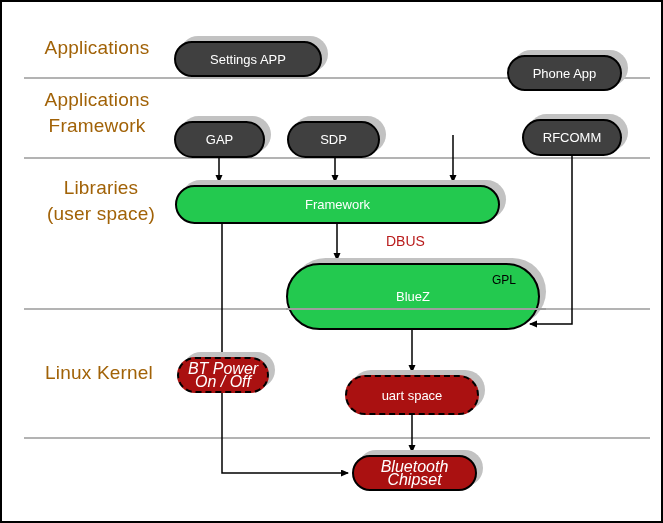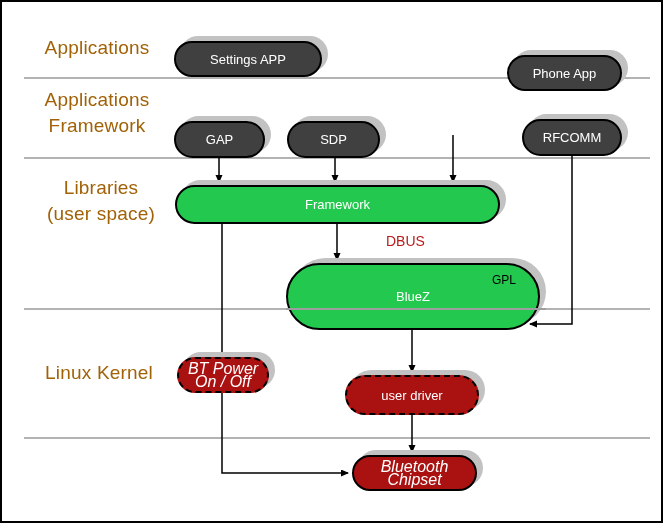--- a/index.html
+++ b/index.html
@@ -109,21 +109,21 @@
     <span class="badge">GPL</span>
     <span>BlueZ</span>
   </div>
 
   <div class="pill red dashed" style="left:175px;top:355px;width:92px;height:36px">
     <span class="small2">BT Power</span>
     <span class="small2">On / Off</span>
   </div>
 
   <div class="pill red dashed" style="left:343px;top:373px;width:134px;height:40px">
-    <span>user driver</span>
+    <span>uart space</span>
   </div>
 
   <div class="pill red" style="left:350px;top:453px;width:125px;height:36px">
     <span class="small2">Bluetooth</span>
     <span class="small2">Chipset</span>
   </div>
 
 </div>
 
 </body></html>

